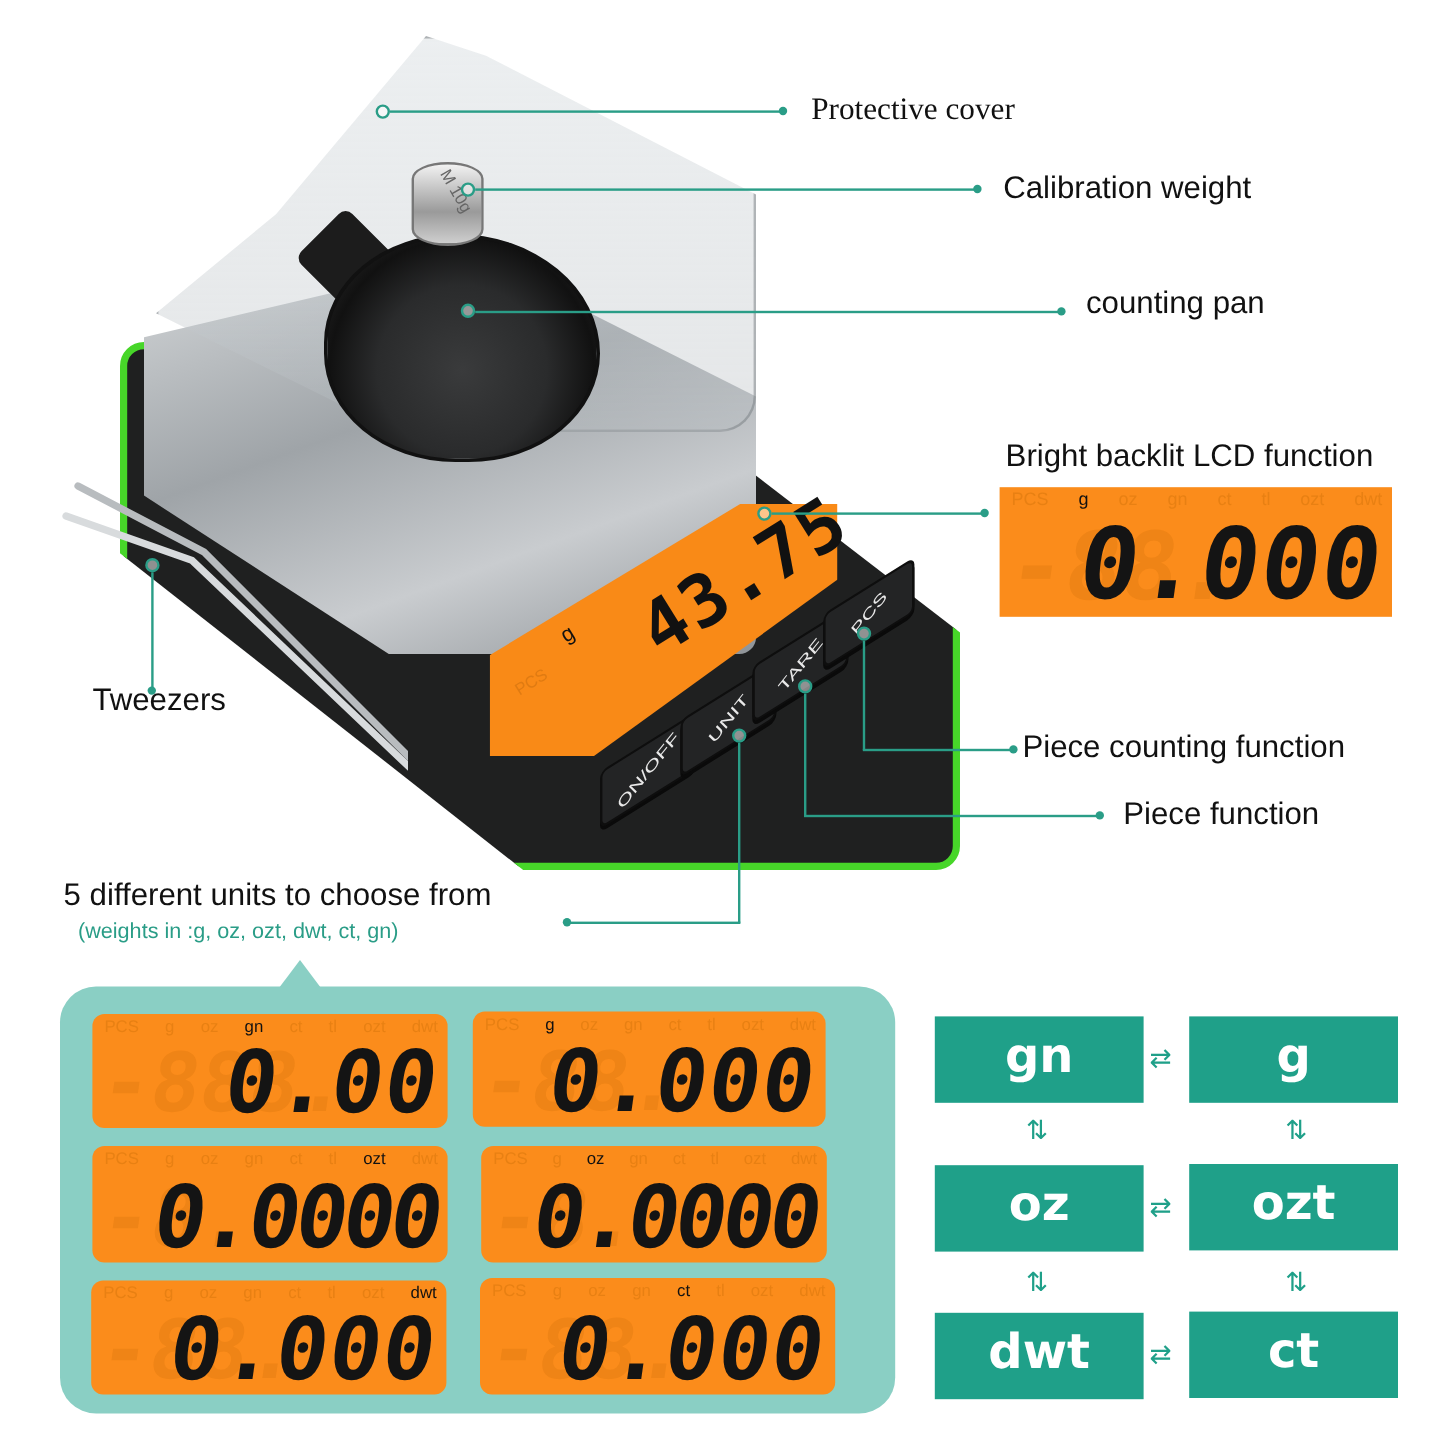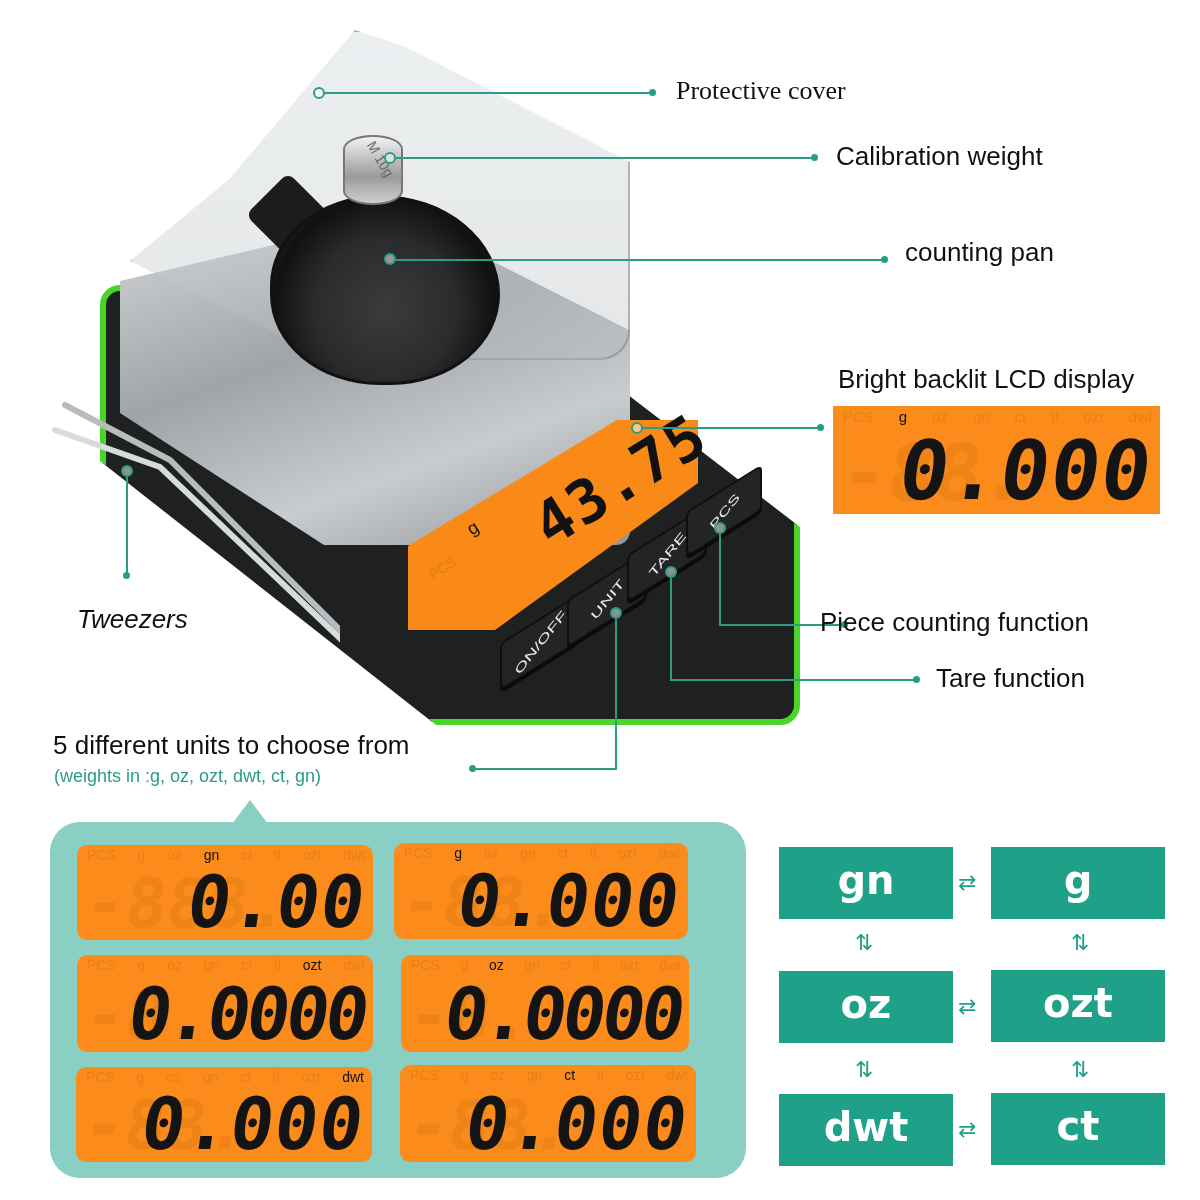--- a/index.html
+++ b/index.html
@@ -152,21 +152,21 @@
 <div class="ring" style="left:384px;top:152px;"></div>
 <div class="line" style="left:396px;top:157px;width:418px;height:2px;"></div>
 <div class="dot" style="left:811px;top:154px;"></div>
 <div class="label" style="left:836px;top:141px;">Calibration weight</div>
 
 <div class="ring" style="left:384px;top:253px;"></div>
 <div class="line" style="left:396px;top:259px;width:488px;height:2px;"></div>
 <div class="dot" style="left:881px;top:256px;"></div>
 <div class="label" style="left:905px;top:237px;">counting pan</div>
 
-<div class="label" style="left:838px;top:364px;">Bright backlit LCD display</div>
+<div class="label" style="left:838px;top:364px;">Bright backlit LCD function</div>
 <div class="ring" style="left:631px;top:422px;"></div>
 <div class="line" style="left:643px;top:427px;width:177px;height:2px;"></div>
 <div class="dot" style="left:817px;top:424px;"></div>
 
 <div class="lcd big" style="left:833px;top:406px;width:327px;height:108px;">
   <div class="lcd-units" style="font-size:15px;">
     <span>PCS</span>
     <span class="active">g</span>
     <span>oz</span>
     <span>gn</span>
@@ -175,41 +175,41 @@
     <span>ozt</span>
     <span>dwt</span>
   </div>
   <div class="lcd-ghost" style="font-size:78px;">-88.</div>
   <div class="lcd-digits" style="font-size:82px;">0.000</div>
 </div>
 
 <div class="ring" style="left:121px;top:465px;"></div>
 <div class="line" style="left:126px;top:477px;width:2px;height:98px;"></div>
 <div class="dot" style="left:123px;top:572px;"></div>
-<div class="label" style="left:77px;top:604px;font-style:italic;">Tweezers</div>
+<div class="label" style="left:77px;top:568px;">Tweezers</div>
 
 <div class="ring" style="left:714px;top:522px;"></div>
 <div class="line" style="left:719px;top:534px;width:2px;height:91px;"></div>
 <div class="line" style="left:719px;top:624px;width:125px;height:2px;"></div>
 <div class="dot" style="left:841px;top:621px;"></div>
-<div class="label" style="left:820px;top:607px;">Piece counting function</div>
+<div class="label" style="left:852px;top:607px;">Piece counting function</div>
 
 <div class="ring" style="left:665px;top:566px;"></div>
 <div class="line" style="left:670px;top:578px;width:2px;height:102px;"></div>
 <div class="line" style="left:670px;top:679px;width:246px;height:2px;"></div>
 <div class="dot" style="left:913px;top:676px;"></div>
-<div class="label" style="left:936px;top:663px;">Tare function</div>
+<div class="label" style="left:936px;top:663px;">Piece function</div>
 
 <div class="ring" style="left:610px;top:607px;"></div>
 <div class="line" style="left:615px;top:619px;width:2px;height:150px;"></div>
 <div class="line" style="left:472px;top:768px;width:145px;height:2px;"></div>
 <div class="dot" style="left:469px;top:765px;"></div>
 
 <div class="label" style="left:53px;top:730px;">5 different units to choose from</div>
-<div class="sublabel" style="left:54px;top:766px;">(weights in :g, oz, ozt, dwt, ct, gn)</div>
+<div class="sublabel" style="left:65px;top:766px;">(weights in :g, oz, ozt, dwt, ct, gn)</div>
 
 <div class="units-panel-tip"></div>
 <div class="units-panel"></div>
 
 <div class="lcd" style="left:77px;top:845px;width:296px;height:95px;">
   <div class="lcd-units">
     <span>PCS</span>
       <span>g</span>
       <span>oz</span>
       <span class="active">gn</span>

